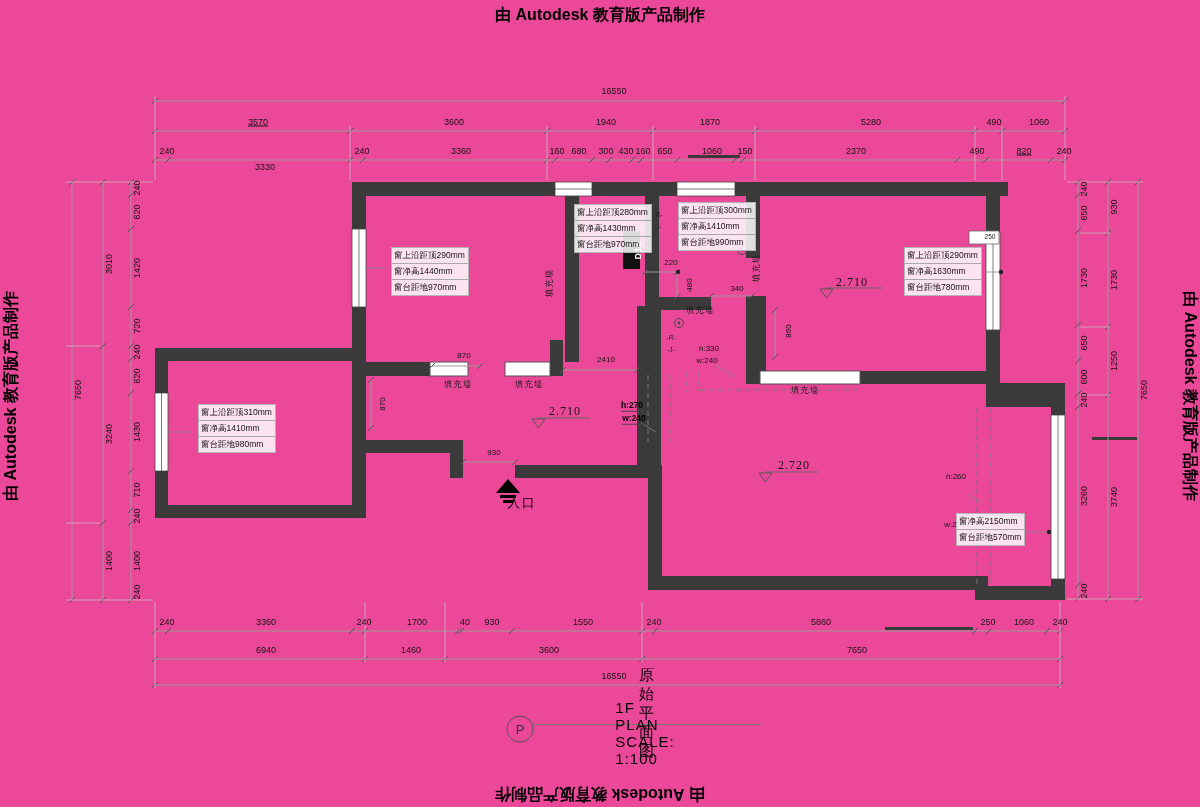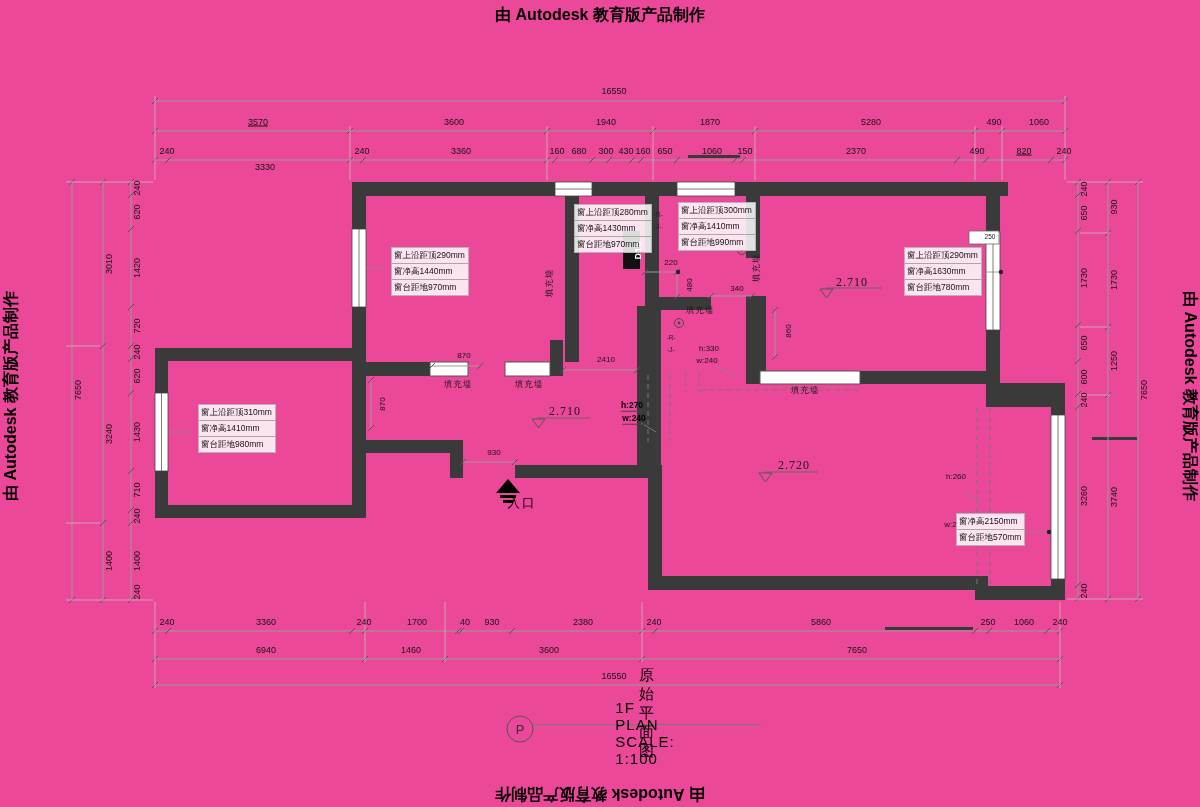--- a/index.html
+++ b/index.html
@@ -303,21 +303,21 @@
       <span class="lbl d" style="left: 850px; top: 151px;">2370</span>
       <span class="lbl d" style="left: 971px; top: 151px;">490</span>
       <span class="lbl d" style="left: 1018px; top: 151px; text-decoration: underline;">820</span>
       <span class="lbl d" style="left: 1058px; top: 151px;">240</span>
       <span class="lbl d" style="left: 161px; top: 622px;">240</span>
       <span class="lbl d" style="left: 260px; top: 622px;">3360</span>
       <span class="lbl d" style="left: 358px; top: 622px;">240</span>
       <span class="lbl d" style="left: 411px; top: 622px;">1700</span>
       <span class="lbl d" style="left: 459px; top: 622px;">40</span>
       <span class="lbl d" style="left: 486px; top: 622px;">930</span>
-      <span class="lbl d" style="left: 577px; top: 622px;">2380</span>
+      <span class="lbl d" style="left: 577px; top: 622px;">1550</span>
       <span class="lbl d" style="left: 648px; top: 622px;">240</span>
       <span class="lbl d" style="left: 815px; top: 622px;">5860</span>
       <span class="lbl d" style="left: 982px; top: 622px;">250</span>
       <span class="lbl d" style="left: 1018px; top: 622px;">1060</span>
       <span class="lbl d" style="left: 1054px; top: 622px;">240</span>
       <span class="lbl d" style="left: 260px; top: 650px;">6940</span>
       <span class="lbl d" style="left: 405px; top: 650px;">1460</span>
       <span class="lbl d" style="left: 543px; top: 650px;">3600</span>
       <span class="lbl d" style="left: 851px; top: 650px;">7650</span>
       <span class="lbl d" style="left: 608px; top: 676px;">16550</span>

